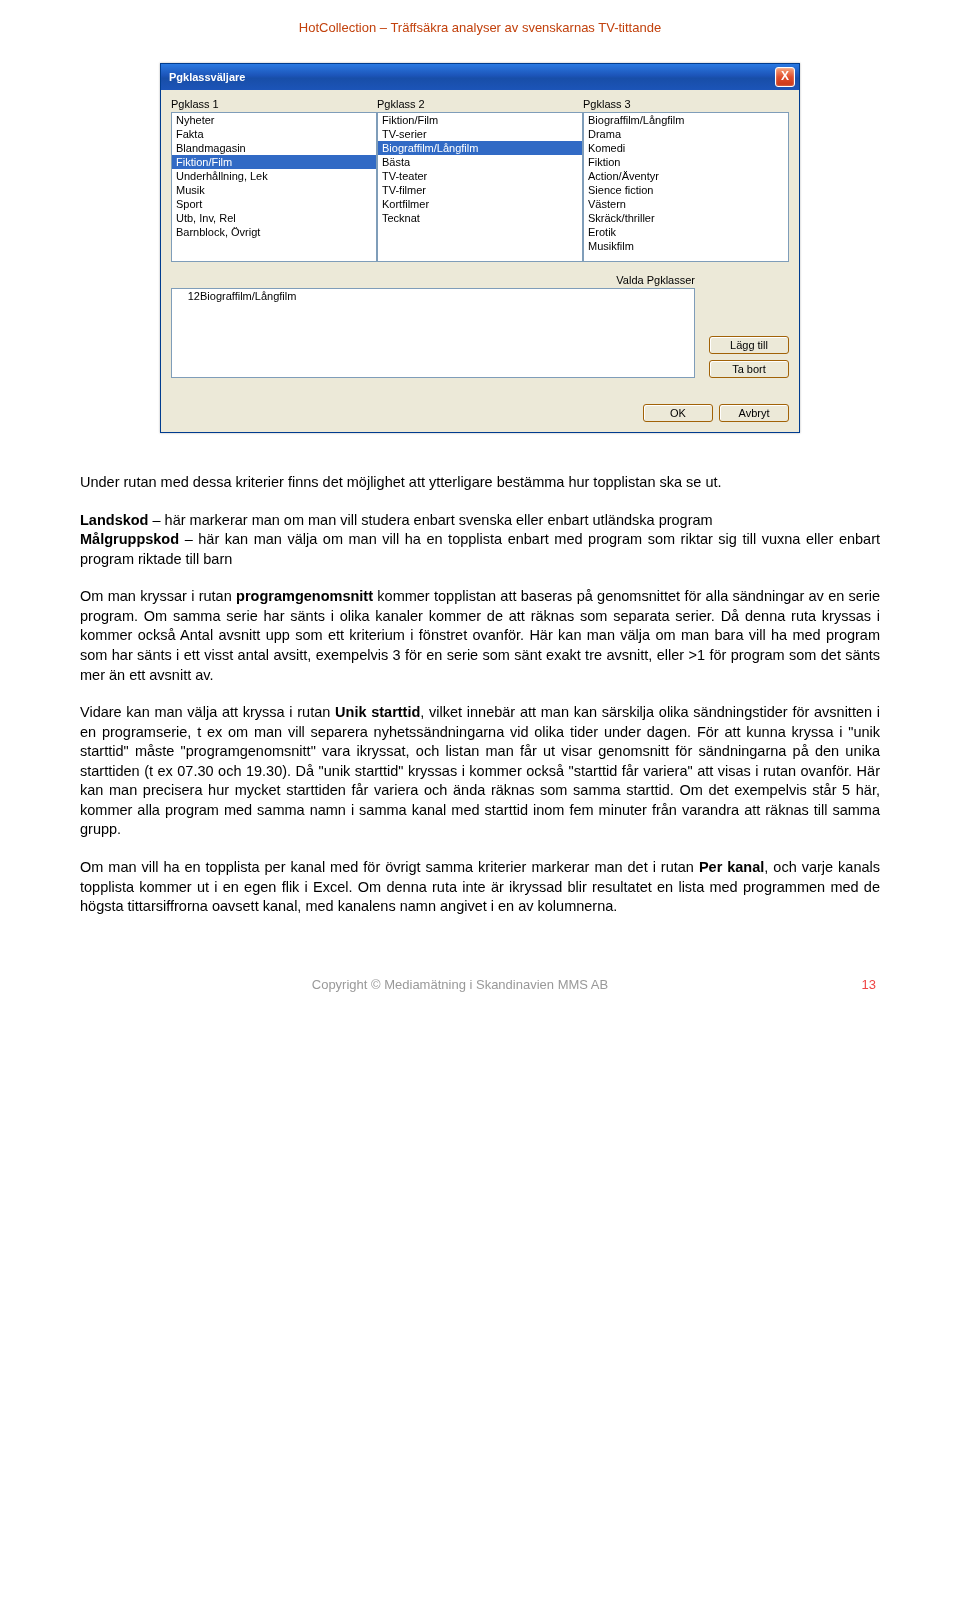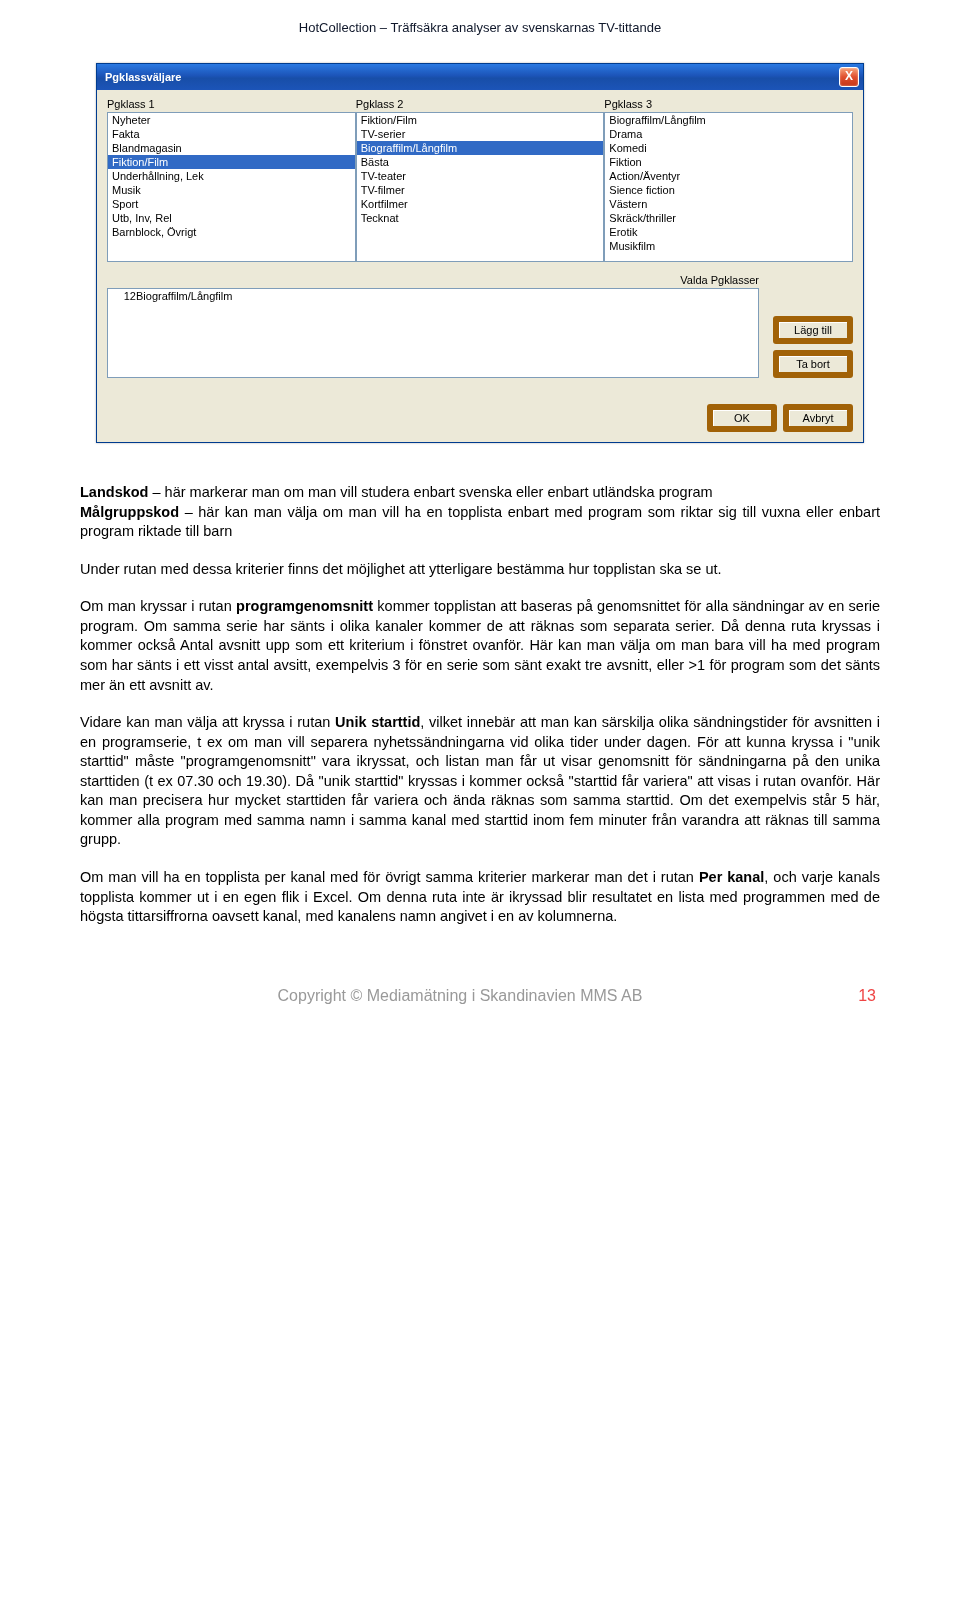--- a/index.html
+++ b/index.html
@@ -10,27 +10,27 @@
     font-family: Verdana, Tahoma, Arial, sans-serif;
     font-size: 13px;
     color: #000;
     width: 960px;
   }
   .page {
     padding: 20px 80px 30px 80px;
   }
   .header {
     text-align: center;
-    color: #0f172a;
+    color: #c2410c;
     font-size: 13px;
     margin-bottom: 28px;
   }
   
   .dialog {
-    width: 768px;
+    width: 640px;
     margin: 3px auto 40px auto;
     border: 1px solid #003c8f;
     box-shadow: 0 0 2px rgba(0,0,0,.3);
     background: #ece9d8;
     font-family: Tahoma, Arial, sans-serif;
     font-size: 11px;
   }
   .titlebar {
     height: 26px;
     background: linear-gradient(to bottom, #2a79e2 0%, #1c54b8 45%, #184ea8 55%, #1c54b8 100%);
@@ -75,21 +75,21 @@
   .valda-row { display:flex; gap:14px; align-items:flex-end; margin-top: 12px;}
   .valda-left { flex:1;text-align:right; }
   .valda-list {
     background:#fff; border:1px solid #7f9db9; height:90px; font-size:11px;
   }
   .valda-list .row { display:flex; padding:0 4px; line-height:14px;}
   .valda-list .id { width: 24px; }
   .side-btns { width: 80px; display:flex; flex-direction:column; gap:6px; }
   .winbtn {
     background: #ece9d8;
-    border: 6px solid #a16207;
+    border: 1px solid #a16207;
     border-radius: 3px;
     font-size: 11px;
     padding: 2px 6px;
     text-align: center;
     box-shadow: inset 1px 1px 0 #fff;
     cursor: default;
     min-width: 60px;
   }
   .bottom-btns {
     display:flex; justify-content:flex-end; gap:6px; margin-top: 26px;
@@ -99,21 +99,21 @@
   
   .body-text { font-size: 14.5px; line-height: 1.35; text-align: justify; }
   .body-text p { margin: 0 0  18px 0; }
   .body-text p + p { margin-top: 18px; }
   .bold { font-weight: bold; }
 
   .footer {
     margin-top: 60px;
     display: flex;
     color: #999;
-    font-size: 16px;
+    font-size: 13px;
     padding: 0 4px;
   }
   .footer .left { flex:1; text-align:center;}
   .footer .num { width: 40px; text-align:right; color:#ef4444; }
 </style>
 </head>
 <body>
 
 <div class="page">
   <div class="header">HotCollection – Träffsäkra analyser av svenskarnas TV-tittande</div>
@@ -187,25 +187,25 @@
       </div>
 
       <div class="bottom-btns">
         <div class="winbtn">OK</div>
         <div class="winbtn">Avbryt</div>
       </div>
     </div>
   </div>
 
   <div class="body-text">
+    <p>Under rutan med dessa kriterier finns det möjlighet att ytterligare bestämma hur topplistan ska se ut.</p>
     <p>
       <span class="bold">Landskod</span><span> – här markerar man om man vill studera enbart svenska eller enbart utländska program</span><br>
       <span class="bold">Målgruppskod</span><span> – här kan man välja om man vill ha en topplista enbart med program som riktar sig till vuxna eller enbart program riktade till barn</span>
     </p>
-    <p>Under rutan med dessa kriterier finns det möjlighet att ytterligare bestämma hur topplistan ska se ut.</p>
     <p>
       <span>Om man kryssar i rutan </span><span class="bold">programgenomsnitt</span><span> kommer topplistan att baseras på genomsnittet för alla sändningar av en serie program. Om samma serie har sänts i olika kanaler kommer de att räknas som separata serier. Då denna ruta kryssas i kommer också Antal avsnitt upp som ett kriterium i fönstret ovanför. Här kan man välja om man bara vill ha med program som har sänts i ett visst antal avsitt, exempelvis 3 för en serie som sänt exakt tre avsnitt, eller &gt;1 för program som det sänts mer än ett avsnitt av.</span>
     </p>
     <p>
       <span>Vidare kan man välja att kryssa i rutan </span><span class="bold">Unik starttid</span><span>, vilket innebär att man kan särskilja olika sändningstider för avsnitten i en programserie, t ex om man vill separera nyhetssändningarna vid olika tider under dagen. För att kunna kryssa i "unik starttid" måste "programgenomsnitt" vara ikryssat, och listan man får ut visar genomsnitt för sändningarna på den unika starttiden (t ex 07.30 och 19.30). Då "unik starttid" kryssas i kommer också "starttid får variera" att visas i rutan ovanför. Här kan man precisera hur mycket starttiden får variera och ända räknas som samma starttid. Om det exempelvis står 5 här, kommer alla program med samma namn i samma kanal med starttid inom fem minuter från varandra att räknas till samma grupp.</span>
     </p>
     <p>
       <span>Om man vill ha en topplista per kanal med för övrigt samma kriterier markerar man det i rutan </span><span class="bold">Per kanal</span><span>, och varje kanals topplista kommer ut i en egen flik i Excel. Om denna ruta inte är ikryssad blir resultatet en lista med programmen med de högsta tittarsiffrorna oavsett kanal, med kanalens namn angivet i en av kolumnerna.</span>
     </p>
   </div>

